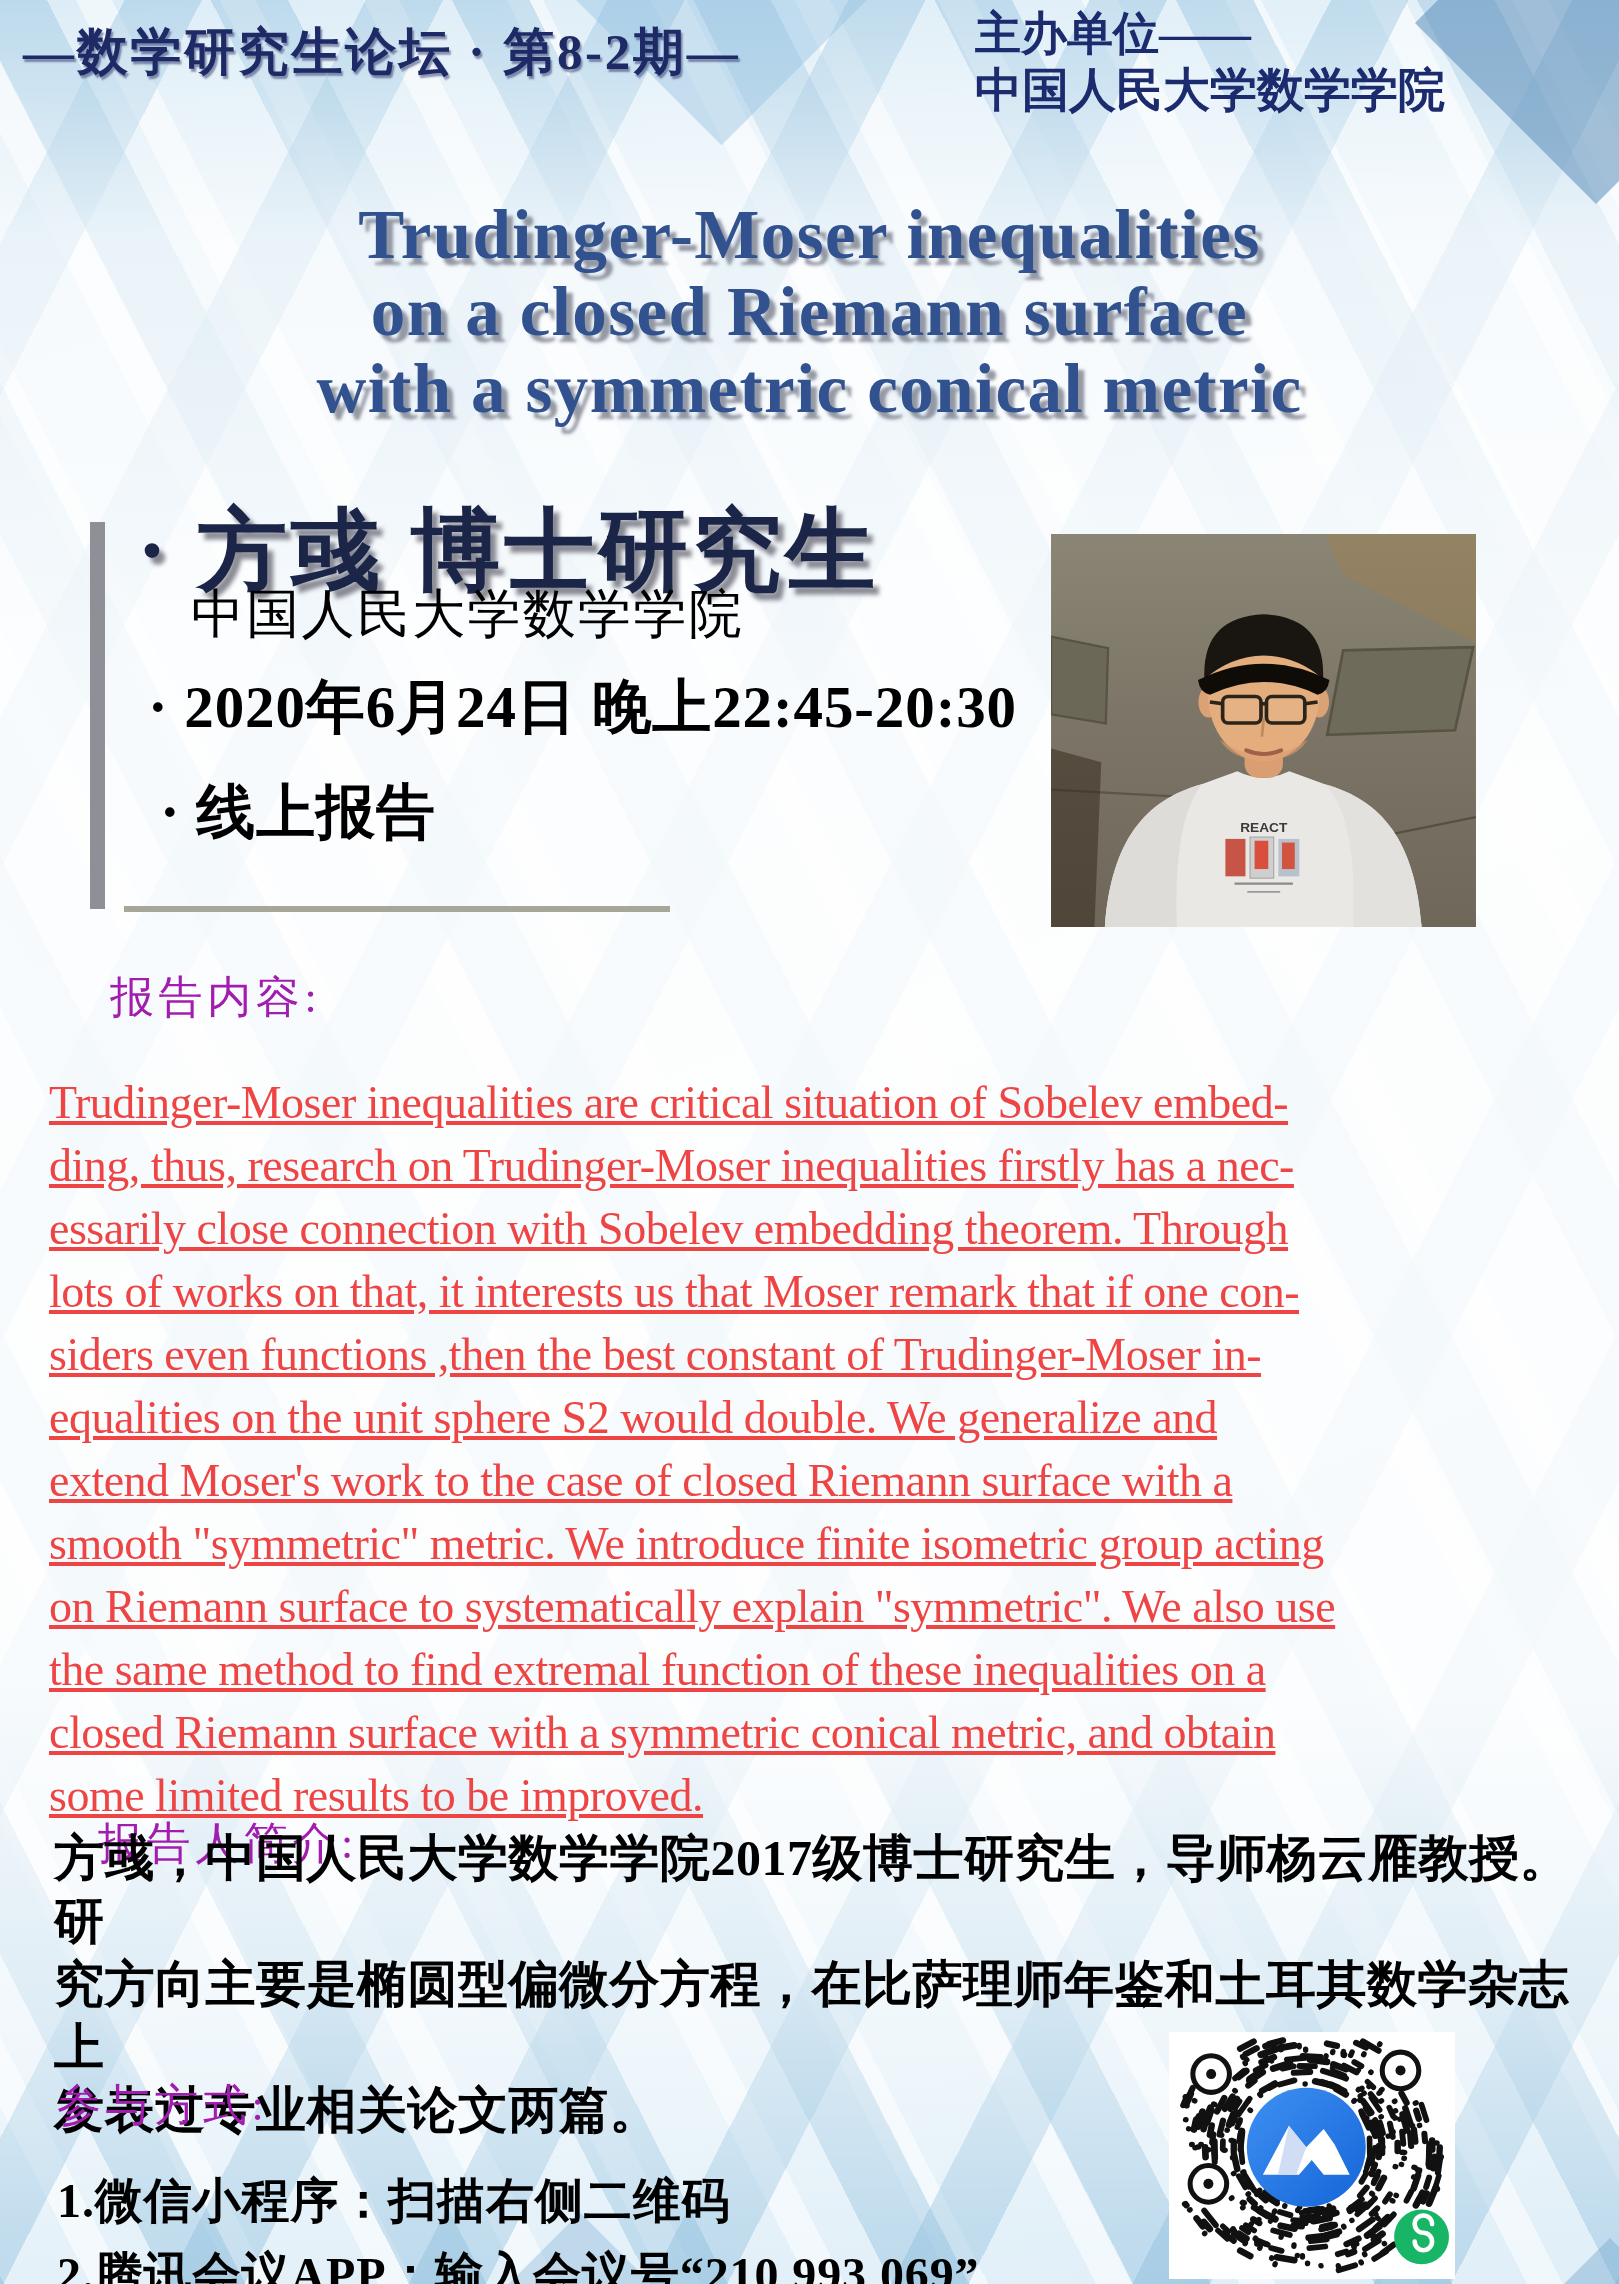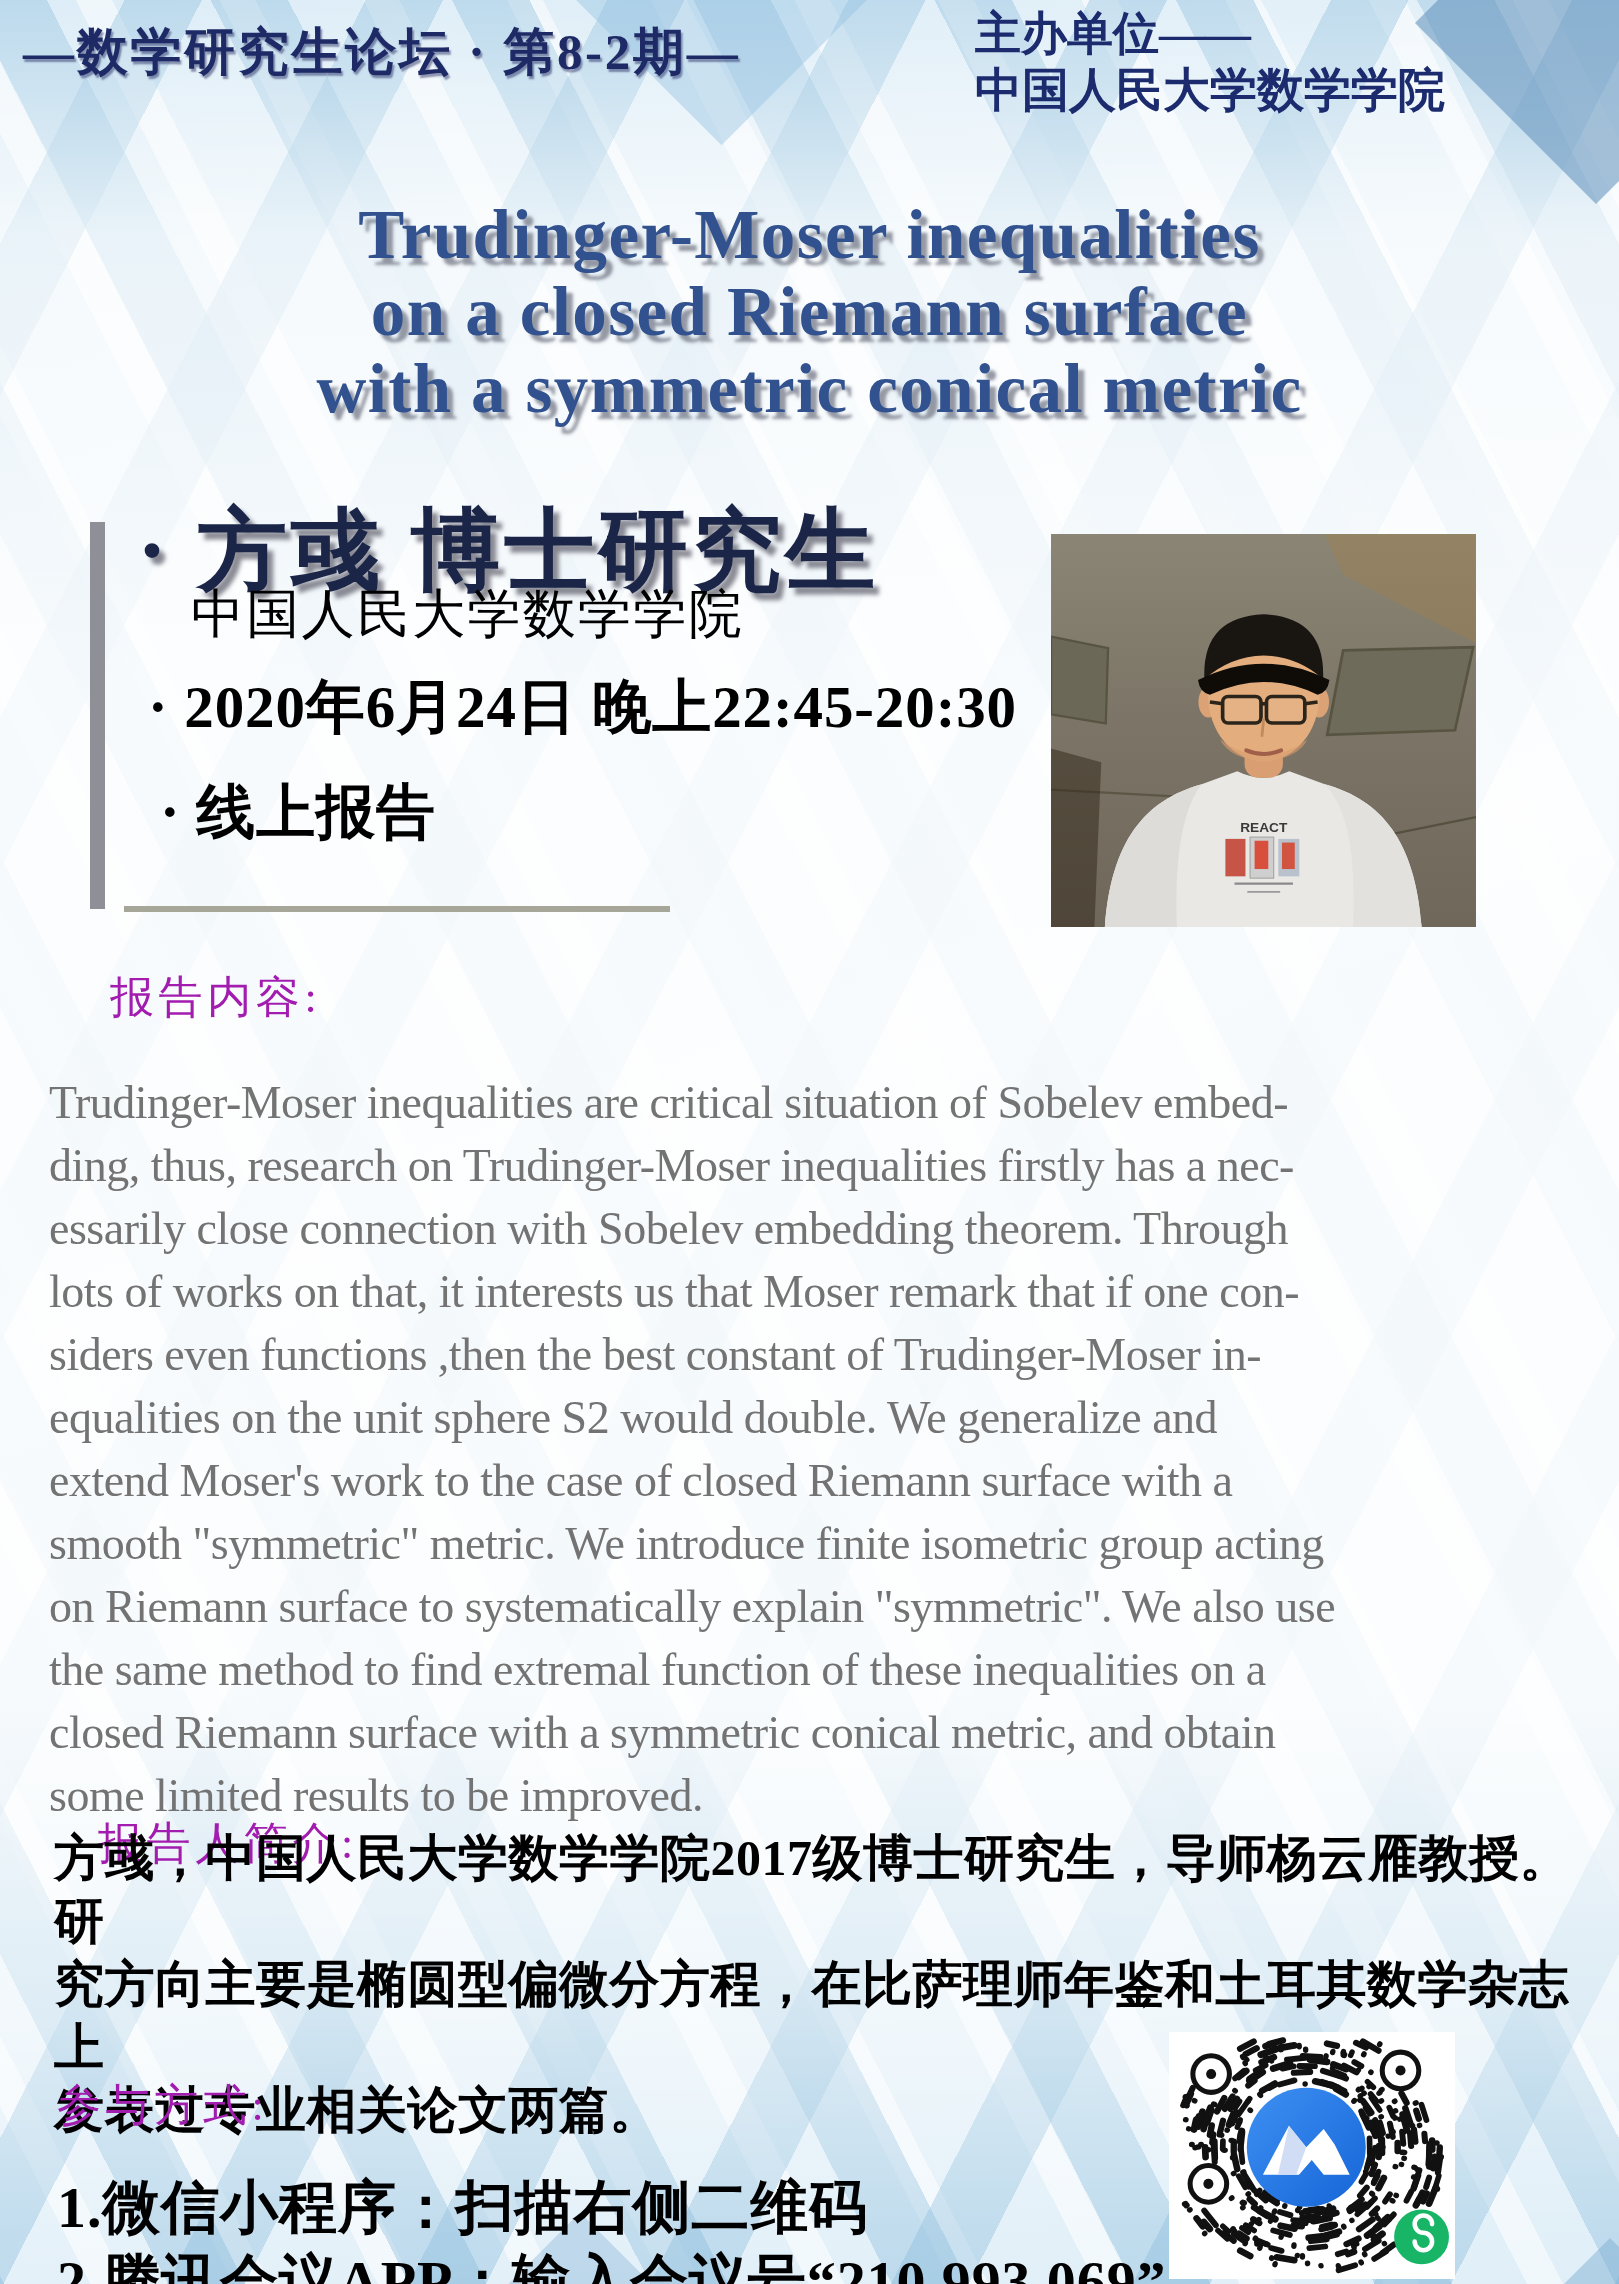--- a/index.html
+++ b/index.html
@@ -35,28 +35,28 @@
   .name-line{
     font-size:90px;font-weight:bold;color:#1b2547;letter-spacing:3.7px;white-space:nowrap;
     text-shadow:6px 6.9px 4.1px rgba(100,100,112,0.75);
   }
   .affiliation{font-size:53px;color:#000;letter-spacing:2.3px;white-space:nowrap;}
   .schedule{font-size:59px;font-weight:bold;color:#000;white-space:nowrap;letter-spacing:0.9px;}
   .blue-heading{
     font-size:44px;font-weight:normal;color:#a21caf;letter-spacing:4.6px;white-space:nowrap;
   }
   .abstract-text{
-    font-size:46px;line-height:63px;color:#737373;white-space:pre-line;
-    width:1553px;letter-spacing:-0.5px;
+    font-size:46px;line-height:63px;color:#ef4444;white-space:pre-line;
+    width:1553px;letter-spacing:-0.5px;text-decoration:underline;
   }
   .bio-text{
     font-size:50px;line-height:63px;color:#000;white-space:pre-line;width:1562px;
     font-weight:bold;letter-spacing:0.5px;
   }
-  .join-item{font-size:58px;font-weight:bold;color:#000;white-space:nowrap;letter-spacing:0.9px;}
+  .join-item{font-size:48px;font-weight:bold;color:#000;white-space:nowrap;letter-spacing:0.9px;}
   .qr-card{background:#ffffff;}
 </style>
 </head>
 <body>
 
 <div class="corner-diamond" style="right:-105px;top:-105px;width:256px;height:256px;background:rgba(92,142,186,0.55);"></div>
 <div class="corner-diamond" style="left:612px;top:-119px;width:219px;height:219px;background:rgba(150,196,226,0.45);"></div>
 <div class="corner-diamond" style="left:434px;bottom:-137px;width:292px;height:292px;background:rgba(135,180,214,0.40);"></div>
 <div class="corner-diamond" style="right:-119px;bottom:-119px;width:256px;height:256px;background:rgba(120,170,208,0.45);"></div>
 

